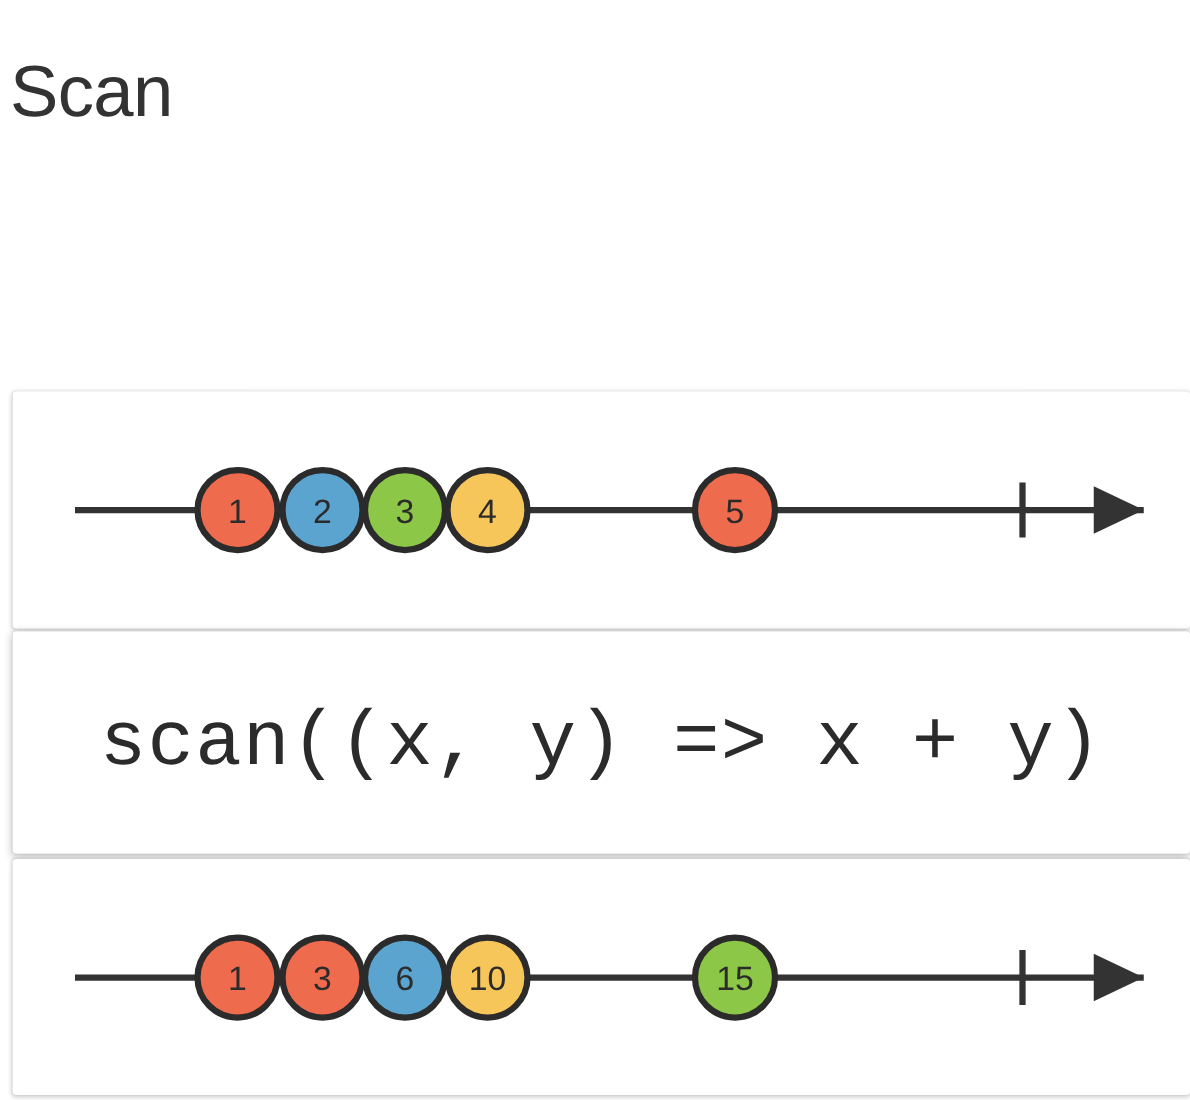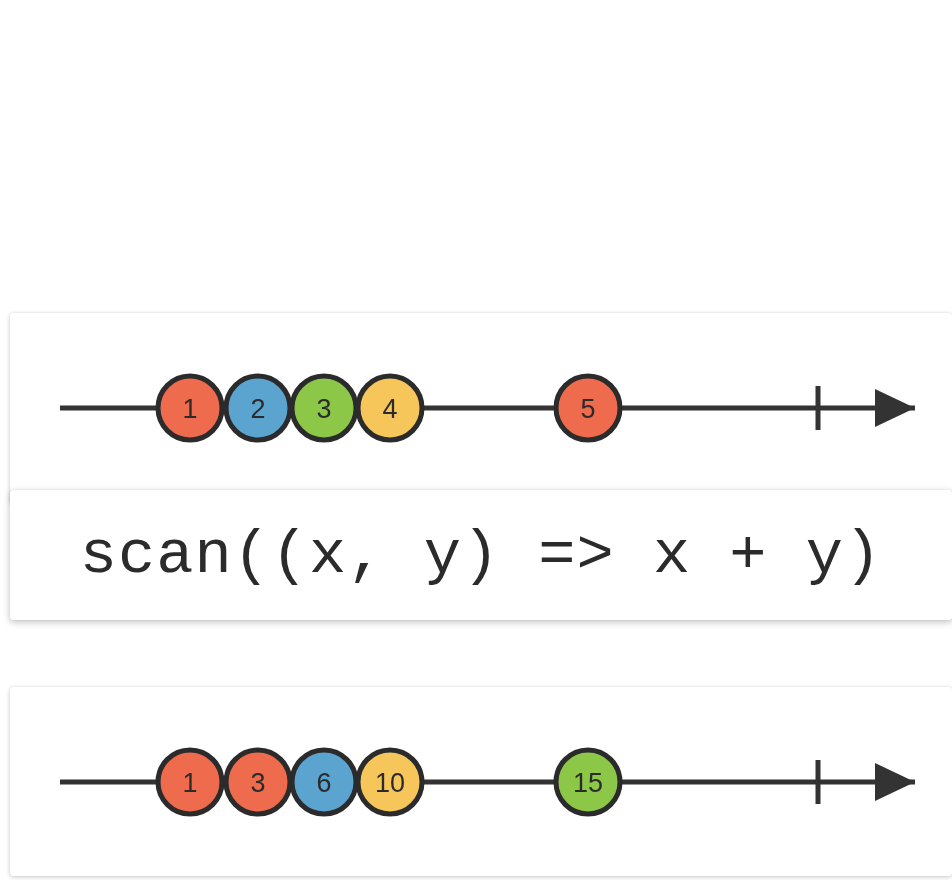--- a/index.html
+++ b/index.html
@@ -48,21 +48,21 @@
 
   
   .card {
     position: absolute;
     background: #ffffff;
     border-radius: 3px;
     box-shadow: 0 1px 4px rgba(0,0,0,0.22), 0 0 1px rgba(0,0,0,0.12);
     box-sizing: border-box;
   }
   .card-top    { left: 10px; top: 313px; width: 942px; height: 190px; }
-  .card-code   { left: 10px; top: 490px; width: 942px; height: 130px;
+  .card-code   { left: 10px; top: 505px; width: 942px; height: 178px;
                  box-shadow: 0 2px 7px rgba(0,0,0,0.26), 0 0 1px rgba(0,0,0,0.14); }
   .card-bottom { left: 10px; top: 687px; width: 942px; height: 189px; }
 
   
   .code-text {
     position: absolute;
     left: 0;
     top: 0;
     width: 100%;
     height: 100%;
@@ -93,20 +93,21 @@
     fill: #2b2b2b;
     text-anchor: middle;
     dominant-baseline: central;
   }
 </style>
 </head>
 <body>
 
 <div class="page">
 
+  <h1 class="title">Scan</h1>
 
 
   <div class="card card-top">
     <svg class="marble-svg" width="942" height="190" viewBox="0 0 942 190">
         <line x1="50" y1="95" x2="905" y2="95" class="m-line" stroke-linecap="butt"></line>
         <line x1="808" y1="73" x2="808" y2="117" class="m-tick"></line>
         <polygon points="905,95 865,76 865,114" class="m-arrow"></polygon>
         <g>
           <circle cx="180" cy="95" r="32" fill="#EE6B4D" class="m-circle"></circle>
           <text x="180" y="96" class="m-label">1</text>

